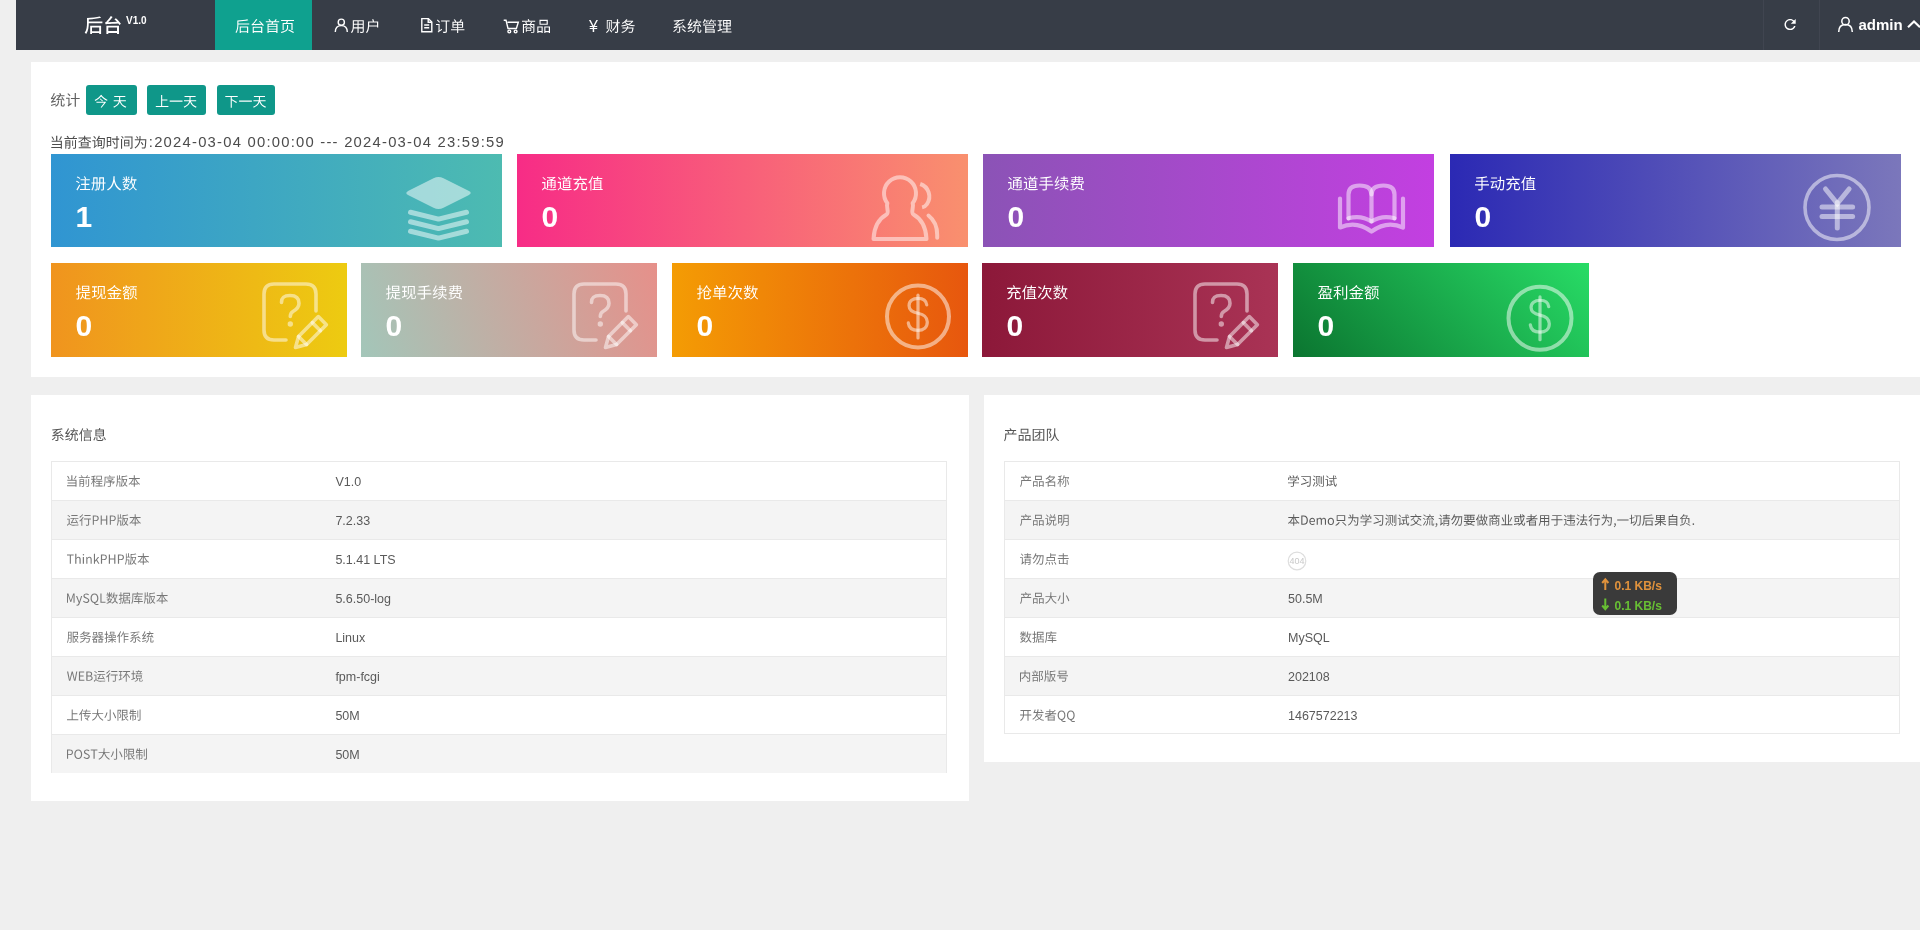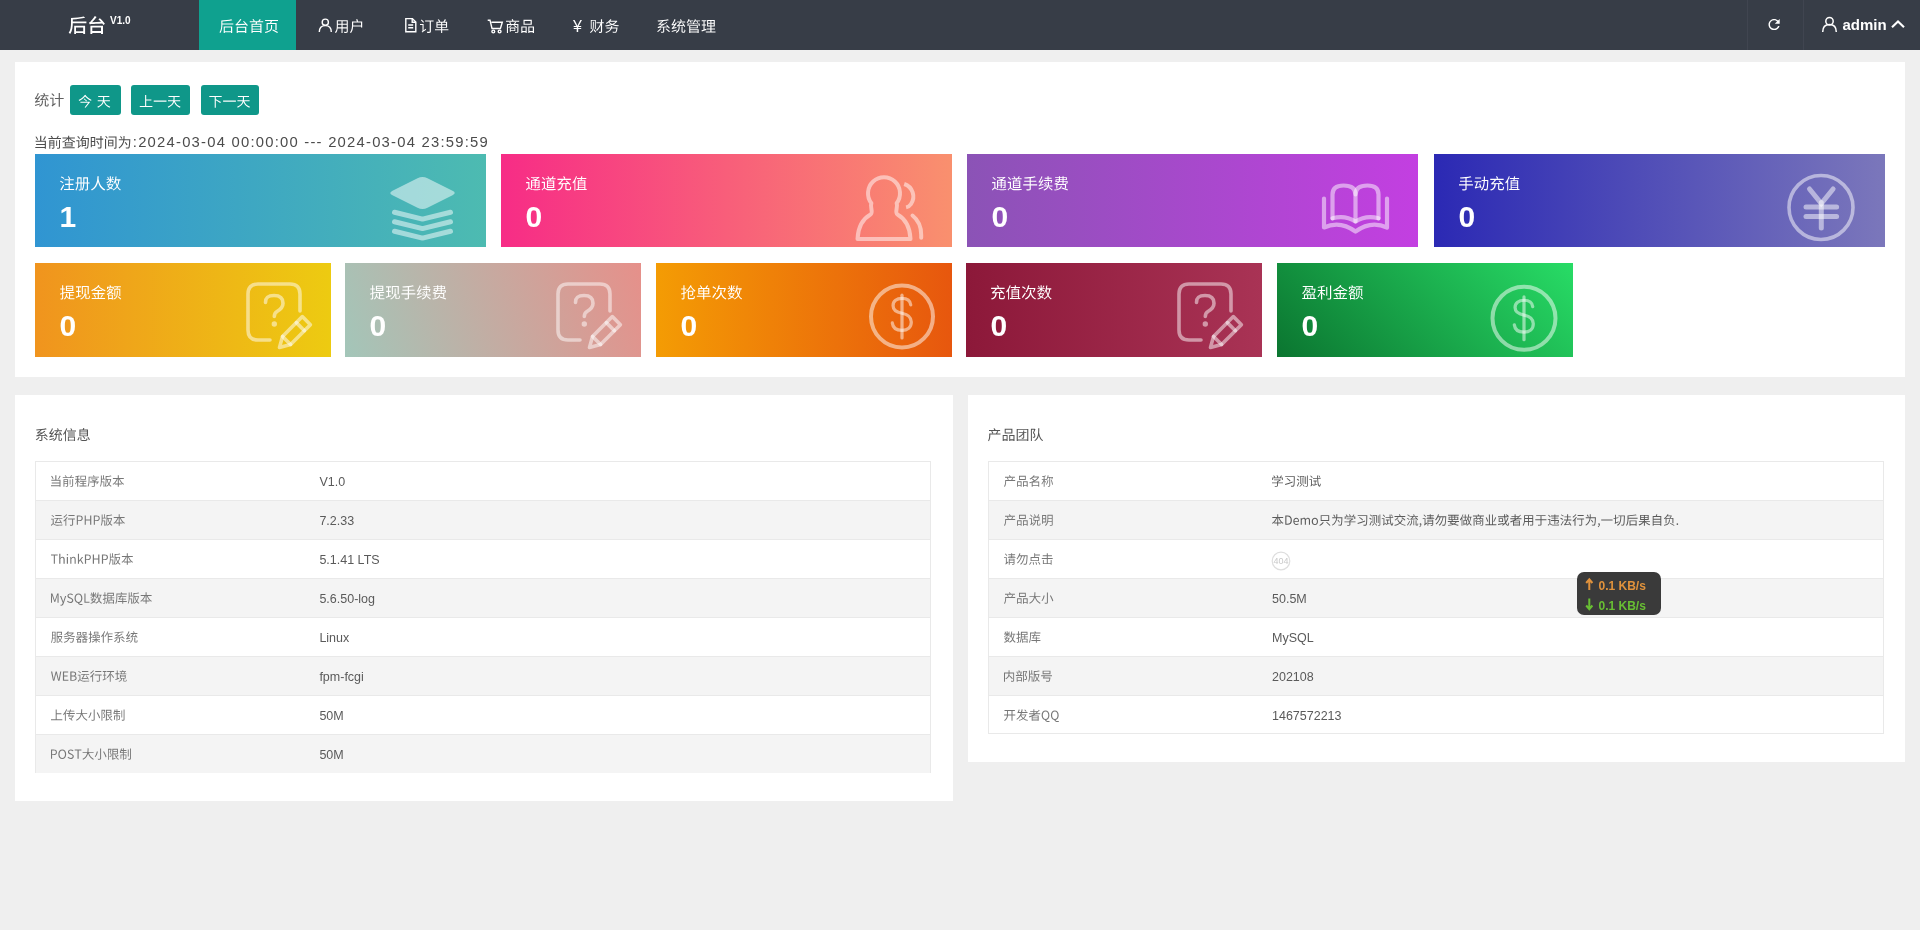--- a/index.html
+++ b/index.html
@@ -1,17 +1,17 @@
 <!DOCTYPE html>
 <html><head><meta charset="utf-8"><style>
 *{margin:0;padding:0;box-sizing:border-box}
 html,body{width:1920px;height:930px;background:#efefef;overflow:hidden;font-family:"Liberation Sans",sans-serif}
 .abs{position:absolute}
 </style></head><body>
-<div class="abs" style="left:0;top:0;width:1600px;height:930px">
+<div class="abs" style="left:16px;top:0;width:1600px;height:930px">
 <div class="abs" style="left:0;top:0;width:1920px;height:50px;background:#373d47"></div>
 <div class="abs" style="left:199px;top:0;width:97px;height:50px;background:#0fa18f"></div>
 <div class="abs" style="left:1747px;top:0;width:1px;height:50px;background:#404550"></div>
 <div class="abs" style="left:1803px;top:0;width:1px;height:50px;background:#404550"></div>
 <div class="abs" style="left:15px;top:62px;width:1890px;height:315px;background:#fff"></div>
 <div class="abs" style="left:70px;top:85px;width:51px;height:30px;background:#0f9789;border-radius:3px"></div>
 <div class="abs" style="left:131px;top:85px;width:59px;height:30px;background:#0f9789;border-radius:3px"></div>
 <div class="abs" style="left:200.5px;top:85px;width:58.5px;height:30px;background:#0f9789;border-radius:3px"></div>
 <div class="abs" style="left:35px;top:154px;width:451px;height:93px;background:linear-gradient(90deg,#3095d2,#4dbbb1)"></div>
 <div class="abs" style="left:501px;top:154px;width:451px;height:93px;background:linear-gradient(90deg,#f72c86,#f9906e)"></div>

